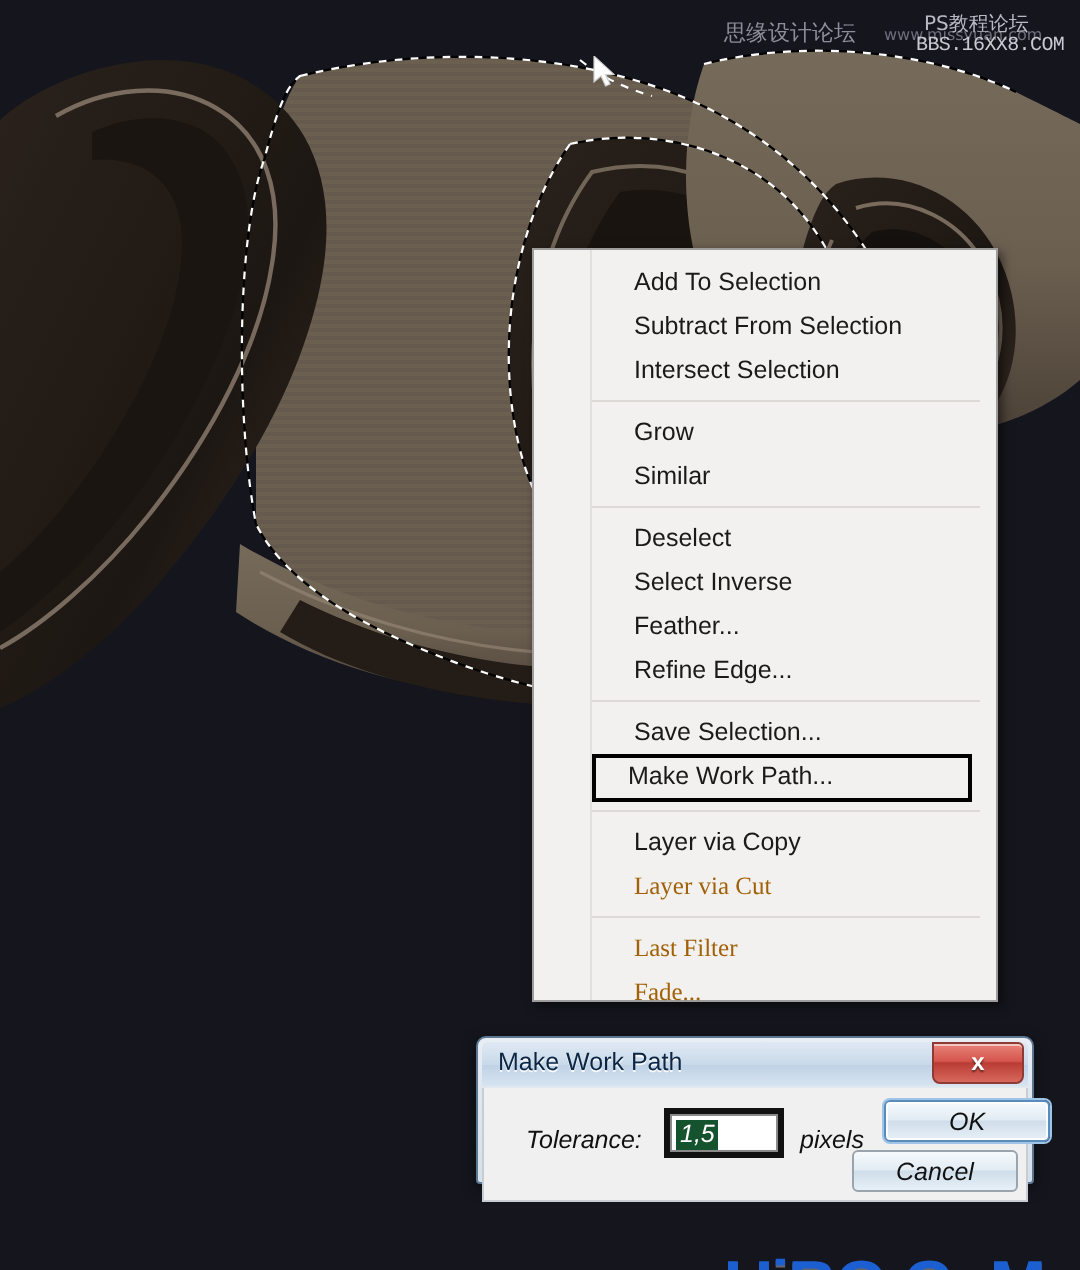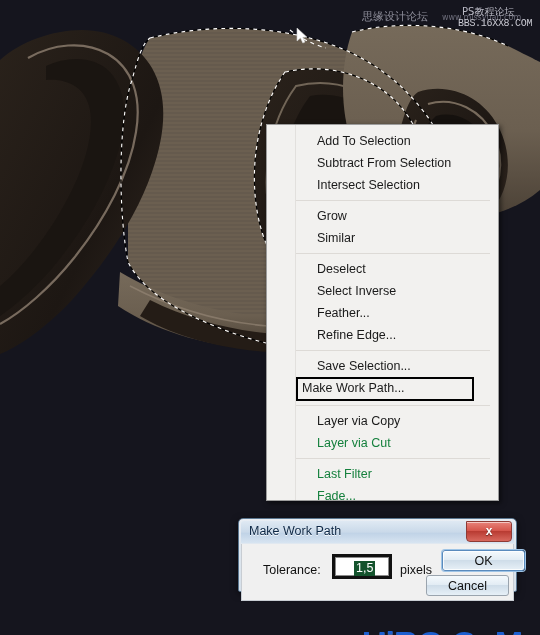--- a/index.html
+++ b/index.html
@@ -40,23 +40,23 @@
   .ctx-gutter{
     position:absolute;left:0;top:0;width:28px;height:100%;
     background:#f2f1ef;border-right:1px solid #e2e0dd;
   }
   .ctx-list{position:relative;padding:5px 0 4px 0;}
   .ctx-item{
     position:relative;height:22px;line-height:22px;
     padding-left:50px;font-size:12.5px;color:#1a1a1a;
     white-space:nowrap;
   }
-  .ctx-item.disabled{color:#15803d;}
+  .ctx-item.disabled{color:#a16207;font-family:Liberation Serif, serif;}
   .ctx-item.highlight{
-    margin-left:29px;padding-left:4px;
+    margin-left:29px;padding-left:16px;
     border:2px solid #000000;height:20px;line-height:18px;
     width:170px;box-sizing:content-box;background:#f2f1ef;
   }
   .ctx-sep{height:1px;margin:4px 8px 4px 29px;background:#dddad6;}
 
   
   .dialog{
     position:absolute;left:238px;top:518px;width:279px;height:74px;
     box-sizing:border-box;
     border:1px solid #5b7791;
@@ -81,35 +81,35 @@
     box-shadow:inset 0 1px 0 rgba(255,255,255,.55);
     cursor:pointer;
   }
   .dlg-close span{
     display:block;text-align:center;line-height:18px;font-size:12px;font-weight:bold;
     color:#ffffff;text-shadow:0 1px 1px rgba(0,0,0,.5);
     font-family:"Liberation Sans", sans-serif;
   }
   .dlg-body{
     position:relative;height:56px;margin-top:1px;
-    background:#f0f0f0;border:1px solid #c8cdd3;border-top:none;
+    background:#f0f0f0;border:1px solid #c8cdd3;border-top:none;font-style:italic;
   }
   .dlg-label{
     position:absolute;left:21px;top:19px;font-size:12.5px;color:#101010;
   }
   .dlg-inputwrap{
     position:absolute;left:90px;top:10px;width:60px;height:25px;
     border:3px solid #111111;background:#ffffff;box-sizing:border-box;
   }
   .dlg-input{
     position:absolute;left:0;top:0;width:100%;height:100%;
     border:1px solid #8a8a8a;box-sizing:border-box;background:#ffffff;
   }
   .dlg-input .sel{
-    display:inline-block;margin:2px 0 0 18px;padding:0 2px;
+    display:inline-block;margin:2px 0 0 2px;padding:0 2px;
     background:#14532d;color:#ffffff;font-size:12.5px;line-height:15px;
   }
   .dlg-units{
     position:absolute;left:158px;top:19px;font-size:12.5px;color:#101010;
   }
   .btn{
     position:absolute;width:83px;height:21px;
     font-size:12.5px;color:#111;text-align:center;line-height:20px;
     border:1px solid #9aa4ae;border-radius:3px;
     background:linear-gradient(180deg,#f5fafd 0%,#e2ecf4 47%,#cfdde9 50%,#e7f0f7 100%);

